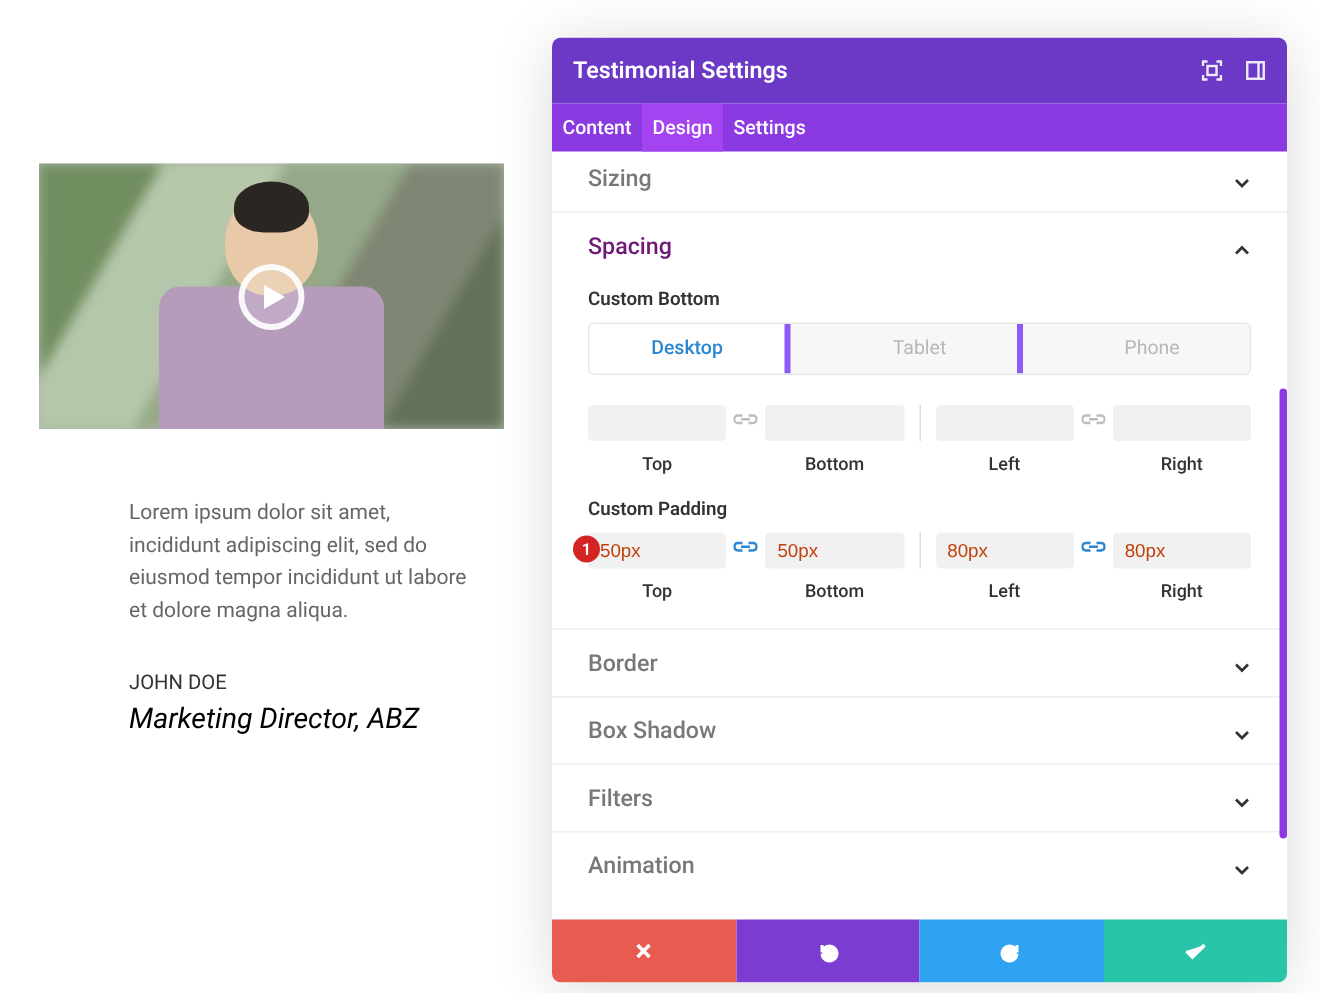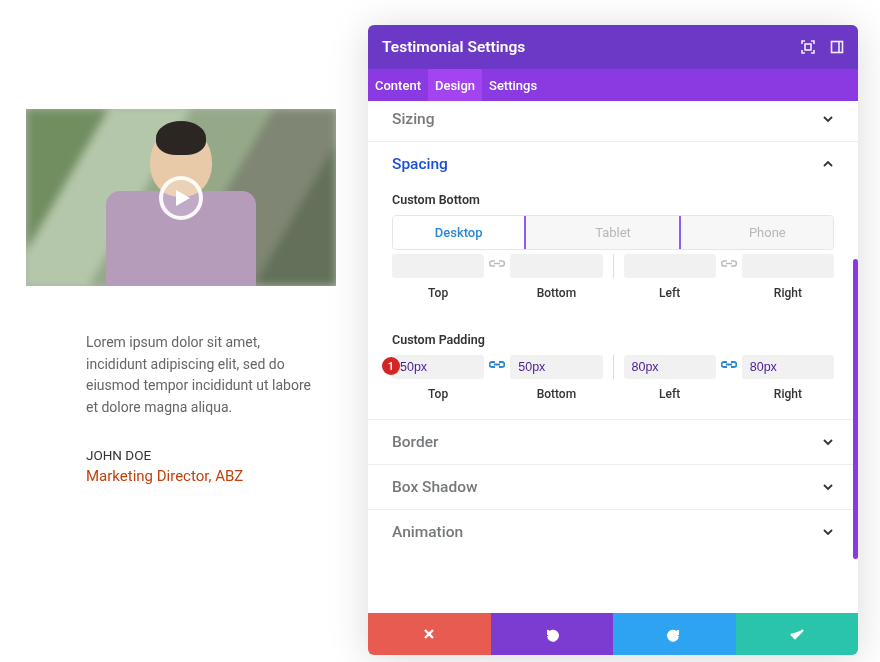--- a/index.html
+++ b/index.html
@@ -60,22 +60,23 @@
     color: #666;
   }
   .author-name {
     padding: 28px 0 0 60px;
     font-weight: 400;
     font-size: 13.5px;
     color: #333;
   }
   .author-role {
     padding: 4px 0 0 60px;
-    font-size: 15px;
-    color: #c2410c;
+    font-size: 19px;
+    color: #000000;
+    font-style: italic;
   }
 
   
   .panel {
     position:absolute;
     left: 368px;
     top: 25px;
     width: 490px;
     height: 630px;
     background:#fff;
@@ -111,54 +112,54 @@
 
   .panel-body {
     flex:1; overflow:hidden; position:relative;
     padding: 0 0 0 0;
   }
   .scroll-indicator {
     position:absolute; right:0; top:158px; width:5px; height:300px; background:#8a3ae0; border-radius:3px;
   }
 
   .section-row {
-    display:flex; align-items:flex-start; justify-content:space-between;
+    display:flex; align-items:center; justify-content:space-between;
     padding: 13px 24px;
     cursor:pointer;
     border-top:1px solid #eee;
     gap:36px;
   }
   .section-row.first { border-top:none; padding-top:9px; }
   .section-title { font-size:15.5px; color:#76797c; font-weight:500; }
-  .section-title.blue { color:#1d4ed8; }
+  .section-title.blue { color:#701a75; }
   .chev { width:12px; height:12px; }
   .chev svg { stroke:#333; }
 
   .spacing-body { padding: 0 24px 18px; }
   .sub-label { font-size:12.5px; font-weight:600; color:#333; margin:6px 0 8px; }
 
   .device-tabs {
     display:flex; width:100%; border:1px solid #e6e6e6; border-radius:4px; overflow:hidden;
-    margin-bottom:4px;
+    margin-bottom:20px;
     align-items:center;
   }
   .device-tab {
     flex:1; text-align:center; padding:9px 0; font-size:13px; color:#b7b7b7; cursor:pointer;
     background:#f7f7f7;
   }
   .device-tab.active { color:#2b87d1; background:#fff; font-weight:500; }
-  .device-tab + .device-tab { border-left:2px solid #8b5cf6;padding-left:21px; }
+  .device-tab + .device-tab { border-left:4px solid #8b5cf6;padding-left:21px; }
 
   .dim-row { display:flex; align-items:flex-start; gap:0; }
   .dim-pair { flex:1; display:flex; gap:0; }
   .dim-divider { width:1px; background:#dcdcdc; align-self:stretch; margin:0 10px; height:24px; }
   .dim-cell { flex:1; display:flex; flex-direction:column; align-items:center; }
   .dim-input {
     width:100%; height:24px; background:#f1f1f1; border:none; border-radius:3px;
-    font-size:12.5px; padding:0 8px; color:#4c1d95;
+    font-size:12.5px; padding:0 8px; color:#c2410c;
   }
   .dim-label { font-size:12px; color:#333; margin-top:8px; font-weight:500; }
   .link-icon {
     width:22px; height:24px; display:flex; align-items:center; justify-content:center; cursor:pointer;
     margin:0 2px;
   }
   .link-icon.gray svg { stroke:#bcbcbc; }
   .link-icon.blue svg { stroke:#2b87d1; }
 
   .badge {
@@ -282,21 +283,21 @@
                 <path d="M6 7H3a2.5 2.5 0 010-5h3M10 2h3a2.5 2.5 0 010 5h-3M5 4.5h6"></path>
               </svg>
             </div>
           <div class="dim-cell">
             <input class="dim-input" value="" style="">
             <div class="dim-label">Right</div>
           </div>
         </div>
       </div>
 
-      <div class="sub-label" style="margin-top:32px;">Custom Padding</div>
+      <div class="sub-label" style="margin-top:16px;">Custom Padding</div>
 
       <div class="dim-row padding-wrap">
         <div class="badge">1</div>
         <div class="dim-pair">
           <div class="dim-cell">
             <input class="dim-input" value="50px" style="">
             <div class="dim-label">Top</div>
           </div>
           <div class="link-icon blue">
               <svg width="16" height="14" viewBox="0 0 16 14" fill="none" stroke-width="1.8">
@@ -334,20 +335,26 @@
               <polyline points="2,4 6,8 10,4"></polyline>
             </svg></div>
       </div>
       <div class="section-row">
         <div class="section-title">Box Shadow</div>
         <div class="chev"><svg width="12" height="12" viewBox="0 0 12 12" fill="none" stroke-width="1.8">
               <polyline points="2,4 6,8 10,4"></polyline>
             </svg></div>
       </div>
       <div class="section-row">
+        <div class="section-title">Filters</div>
+        <div class="chev"><svg width="12" height="12" viewBox="0 0 12 12" fill="none" stroke-width="1.8">
+              <polyline points="2,4 6,8 10,4"></polyline>
+            </svg></div>
+      </div>
+      <div class="section-row">
         <div class="section-title">Animation</div>
         <div class="chev"><svg width="12" height="12" viewBox="0 0 12 12" fill="none" stroke-width="1.8">
               <polyline points="2,4 6,8 10,4"></polyline>
             </svg></div>
       </div>
     </div>
   </div>
 
   <div class="panel-footer">
     <div class="fbtn red">

